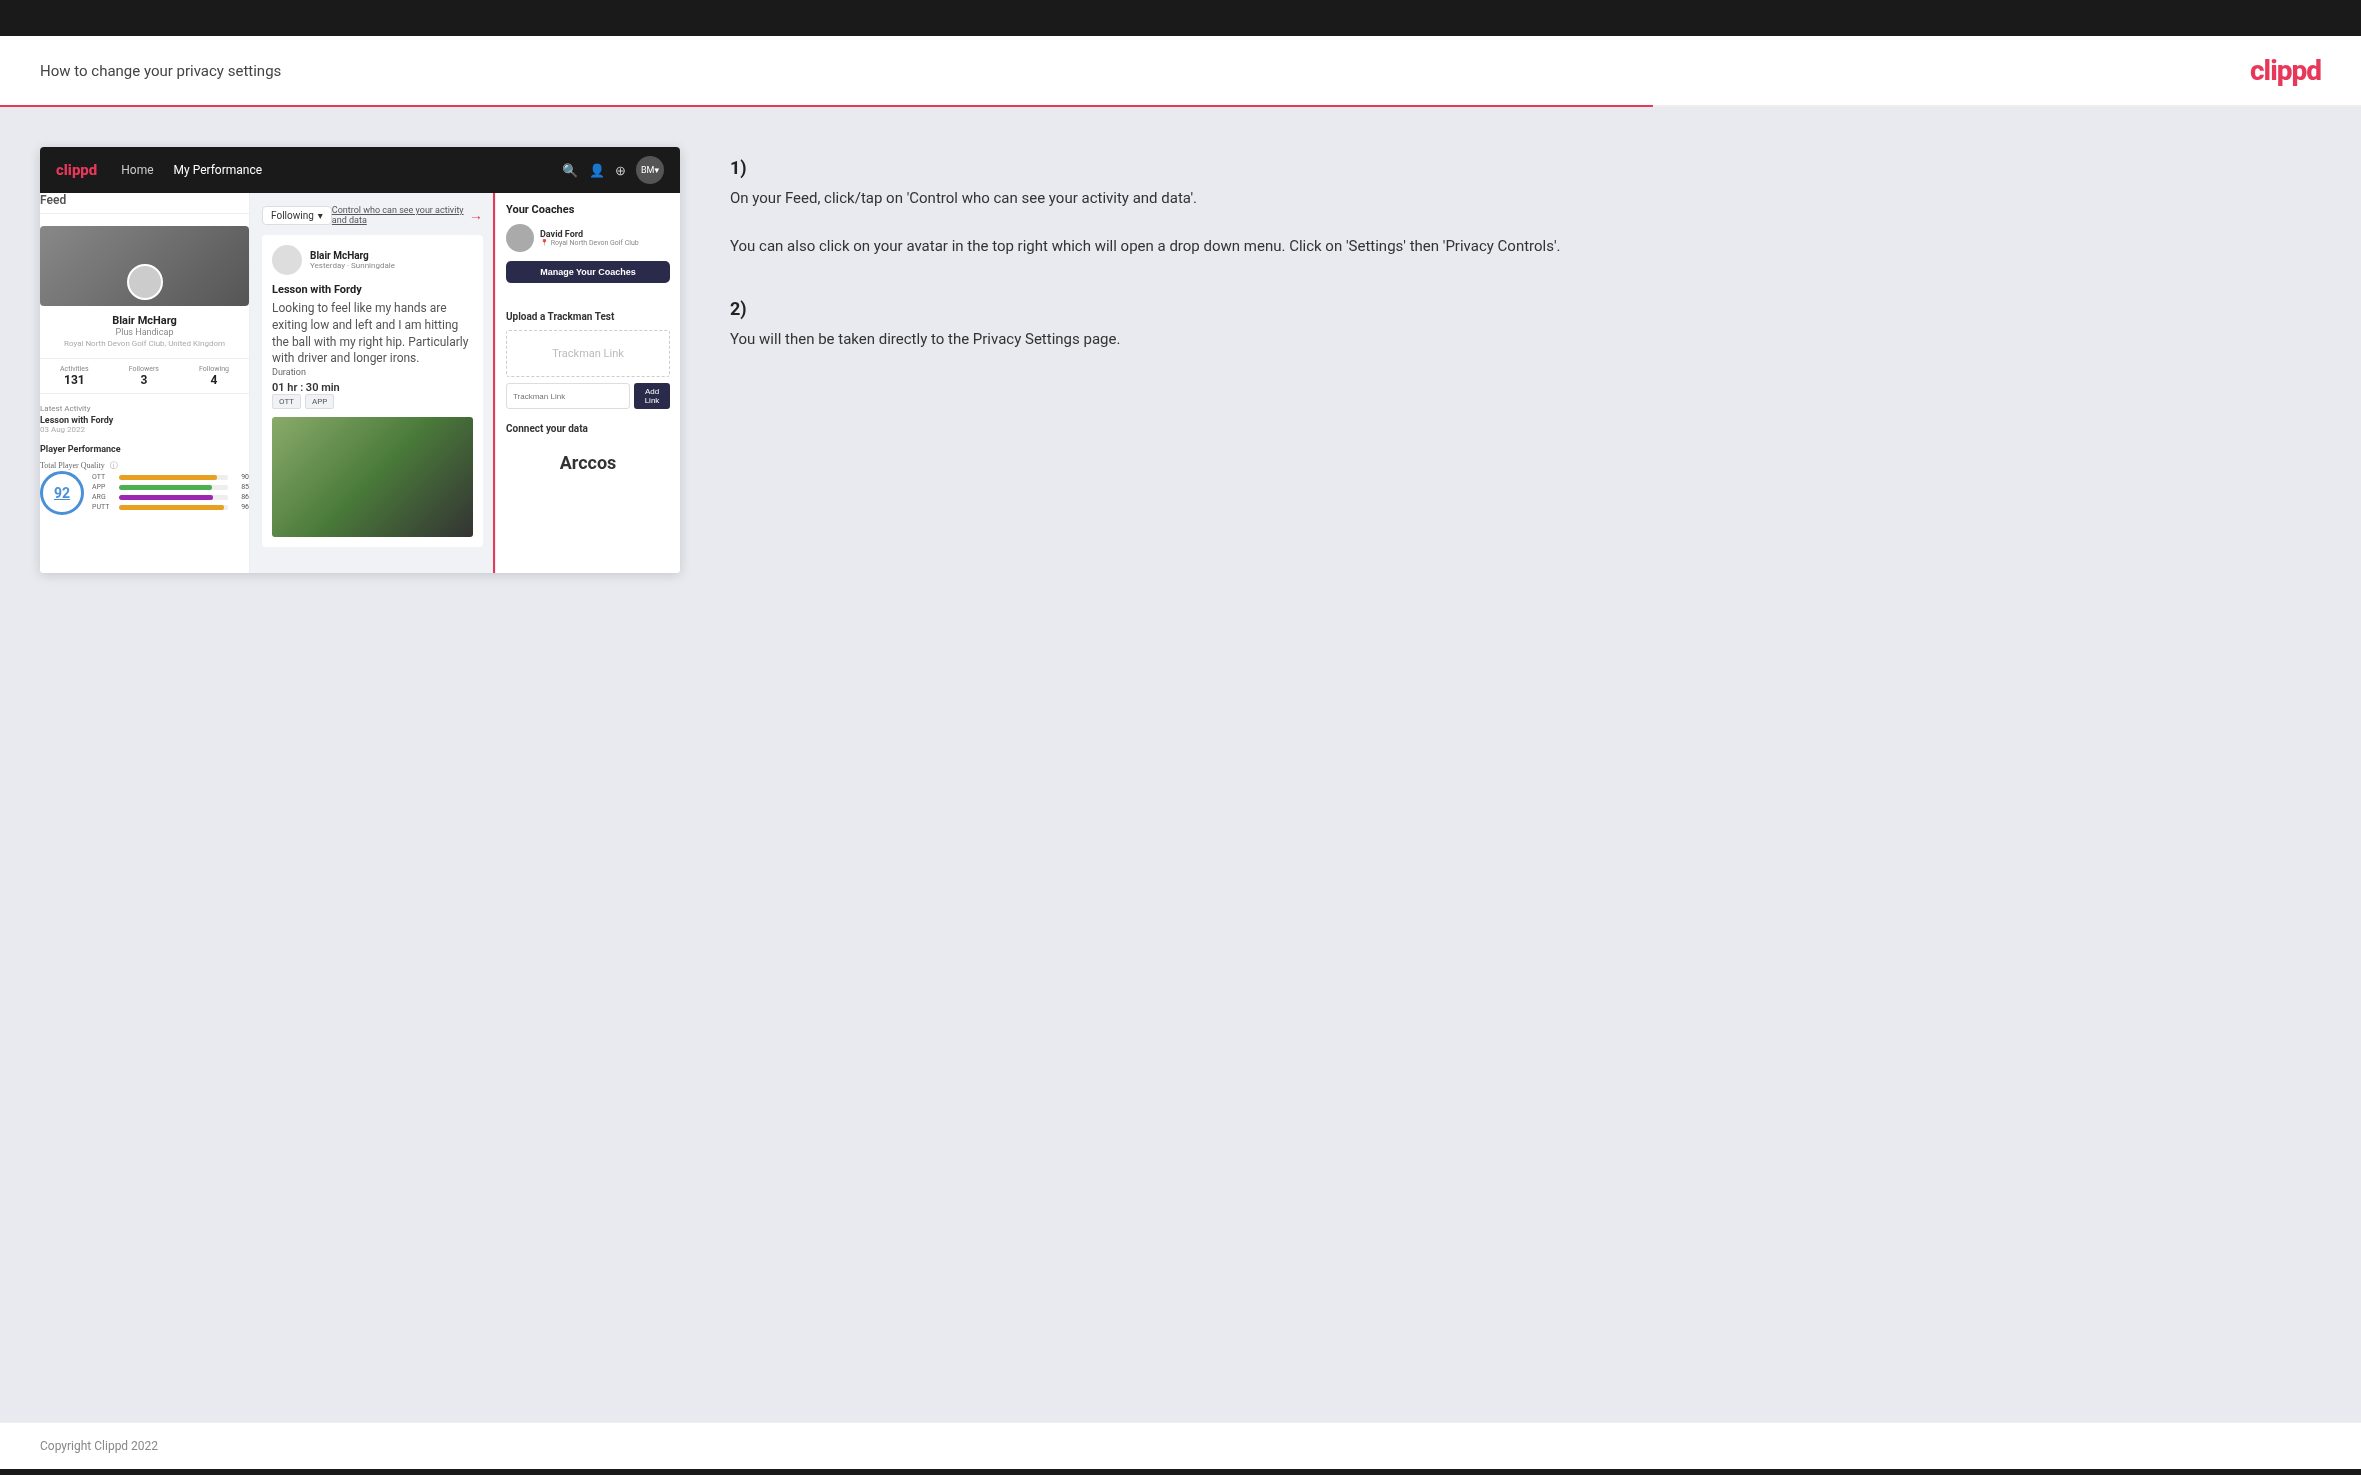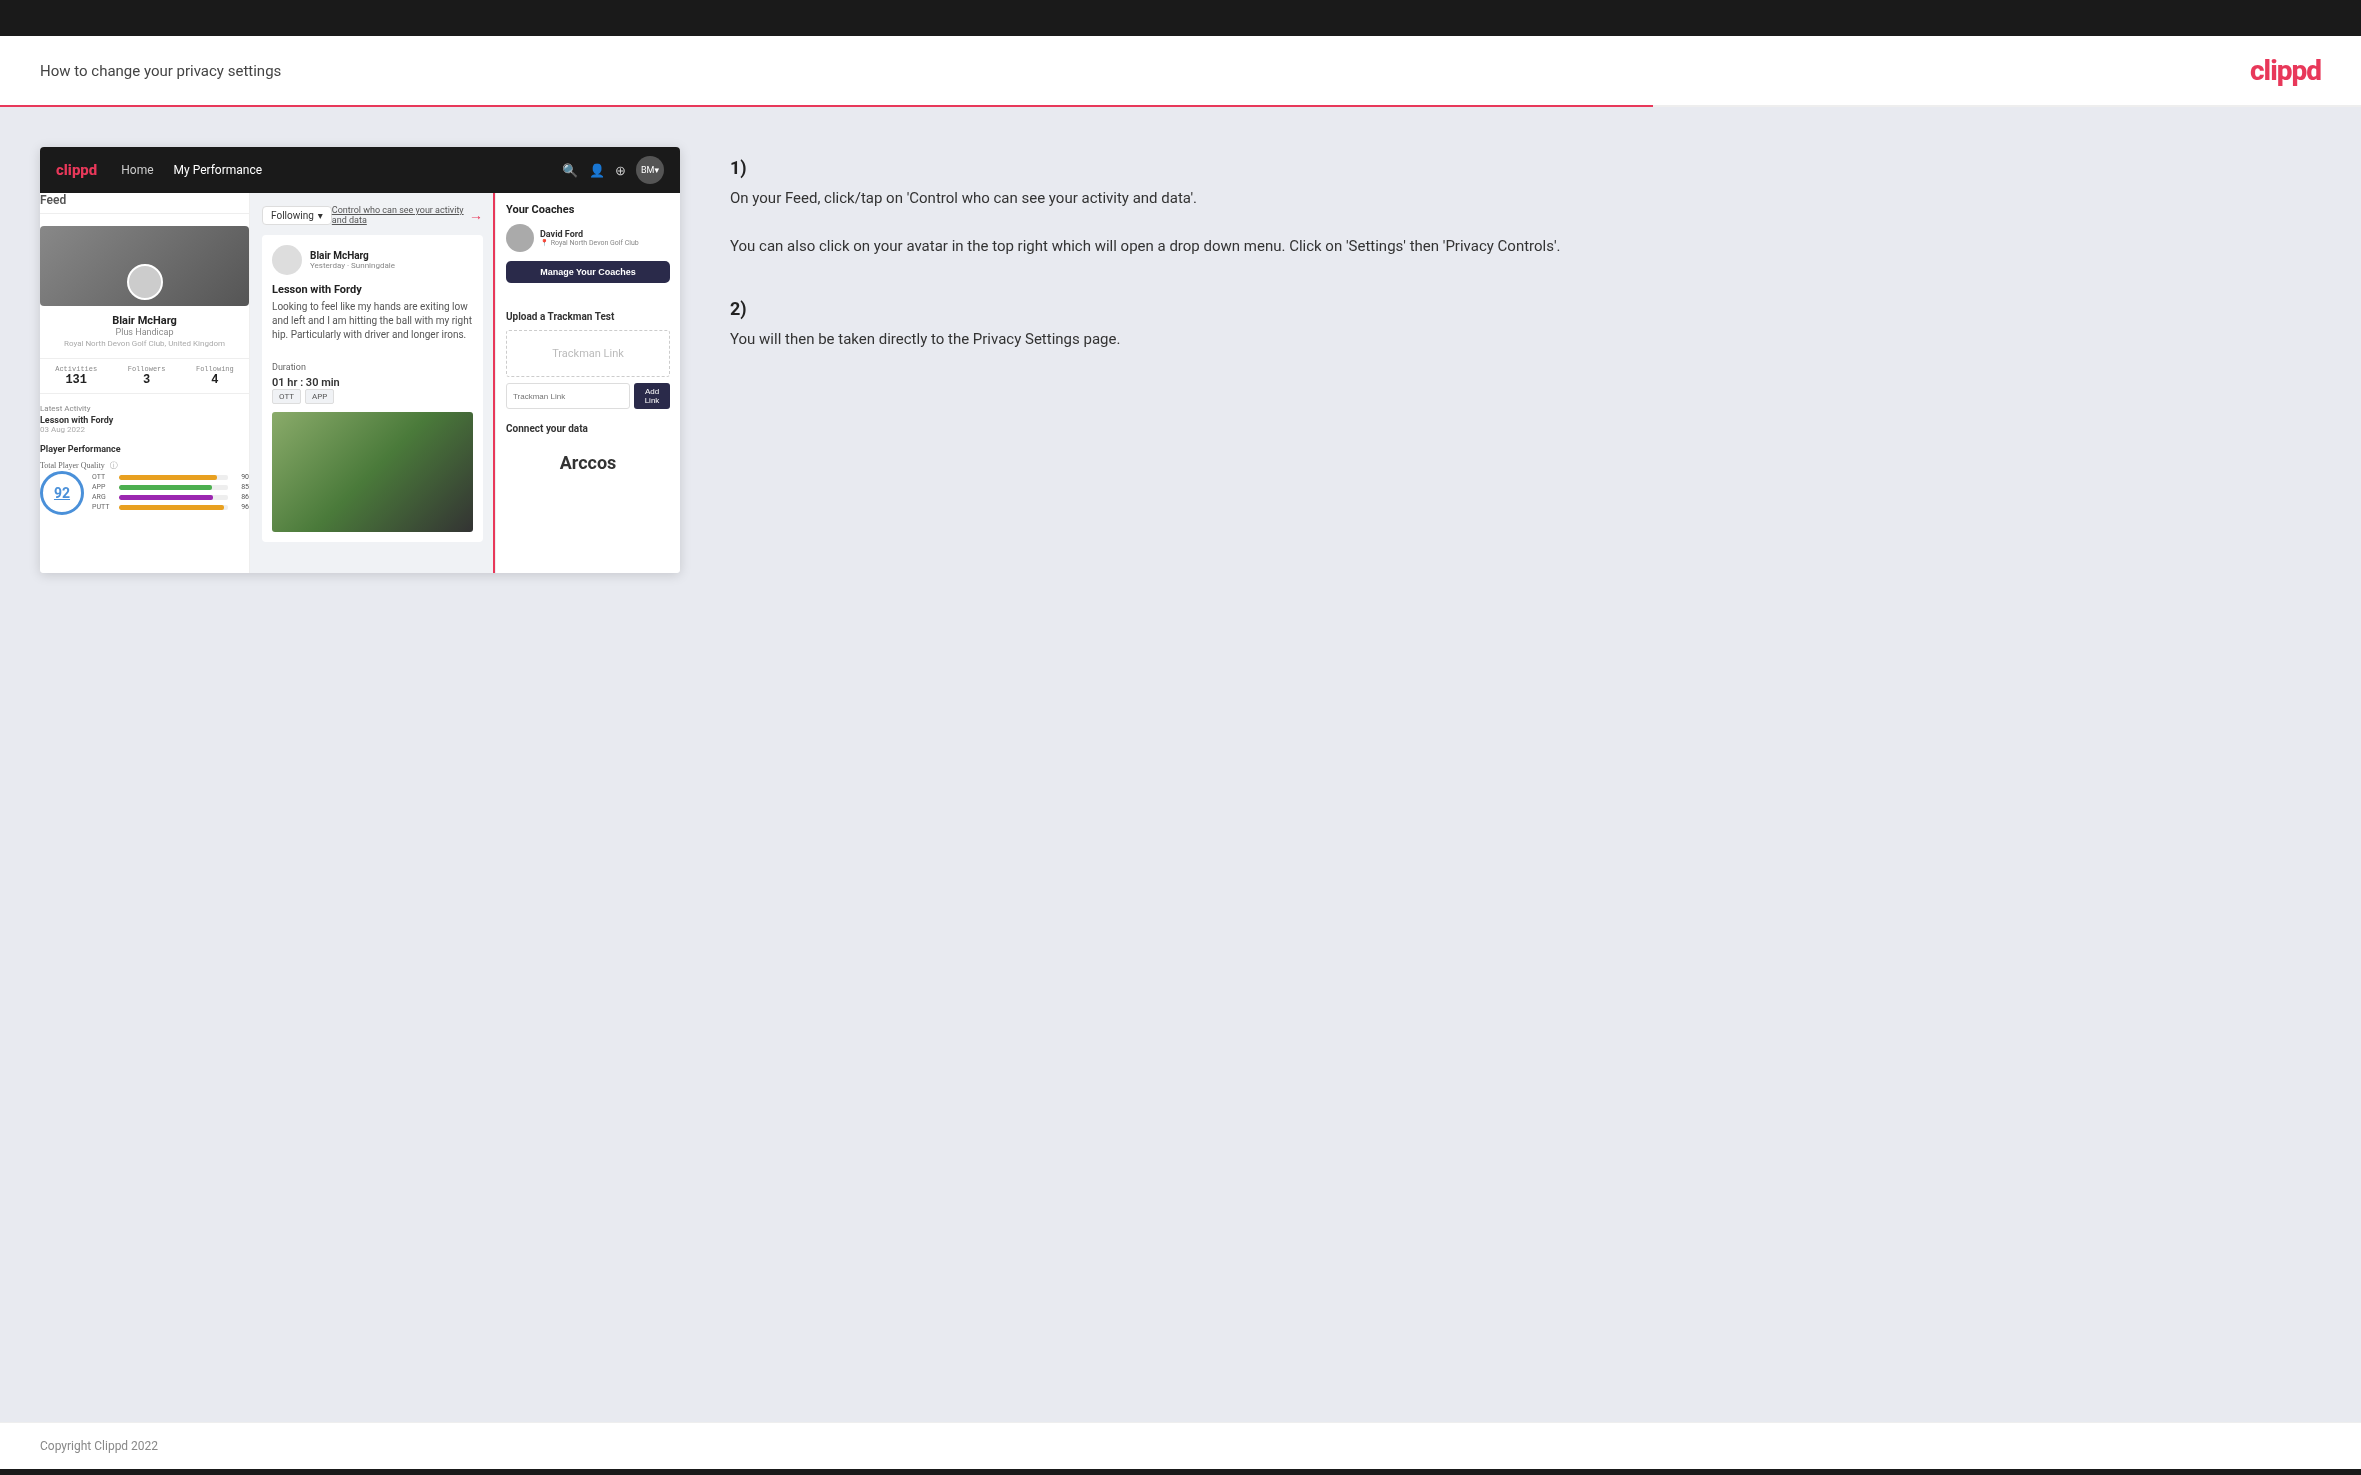--- a/index.html
+++ b/index.html
@@ -186,21 +186,20 @@
       text-align: center;
       margin-bottom: 10px;
     }
     .sidebar-stats {
       display: flex;
       justify-content: space-around;
       margin-bottom: 10px;
       border-top: 1px solid #eee;
       border-bottom: 1px solid #eee;
       padding: 6px 0;
-      font-family: Liberation Mono, monospace;
     }
     .stat-item {
       text-align: center;
     }
     .stat-label {
       font-size: 7px;
       color: #888;
     }
     .stat-value {
       font-size: 12px;
@@ -343,24 +342,24 @@
       font-size: 8px;
       color: #888;
     }
     .post-title {
       font-size: 11px;
       font-weight: 700;
       color: #222;
       margin-bottom: 4px;
     }
     .post-body {
-      font-size: 10px;
+      font-size: 12px;
       color: #555;
       line-height: 1.4;
-      margin-bottom: 20px;
+      margin-bottom: 0;
     }
     .post-duration {
       font-size: 9px;
       color: #666;
       margin-bottom: 4px;
     }
     .post-duration-value {
       font-size: 11px;
       font-weight: 600;
       color: #333;

